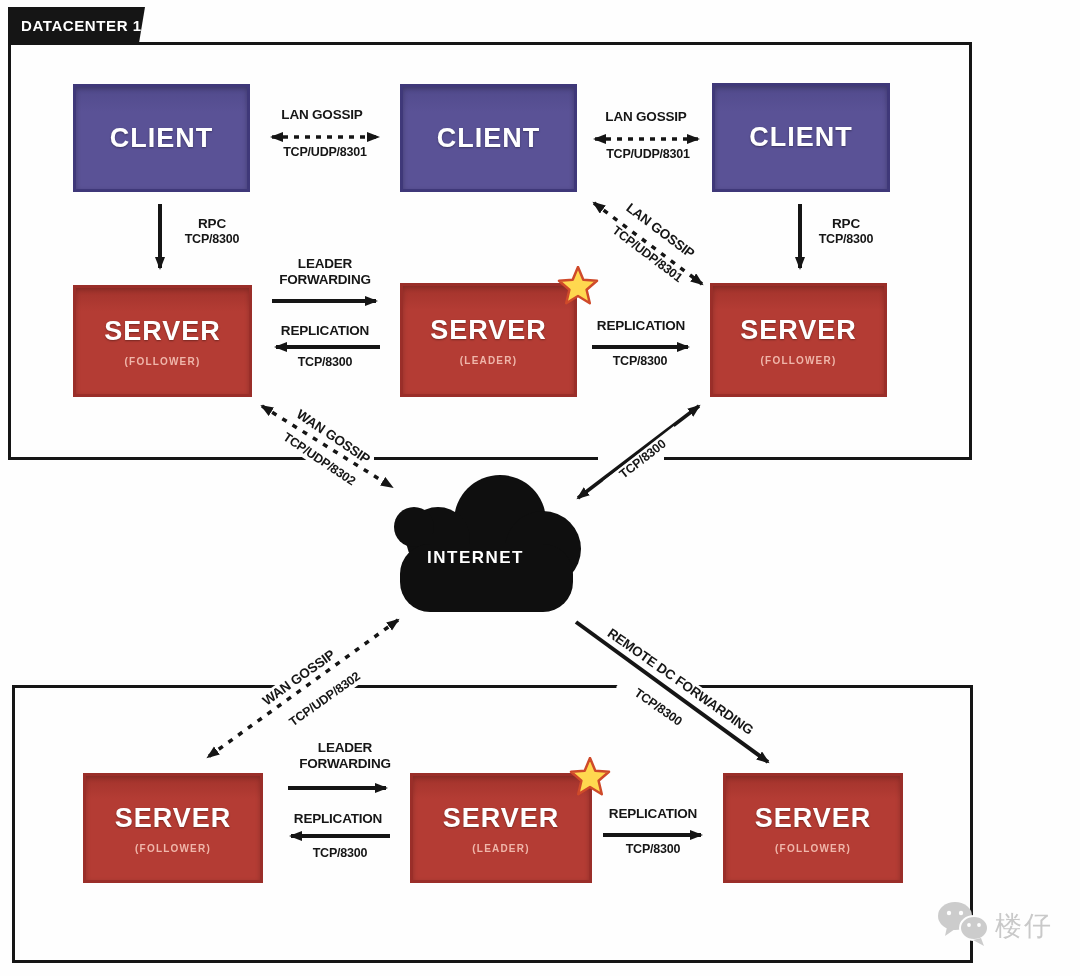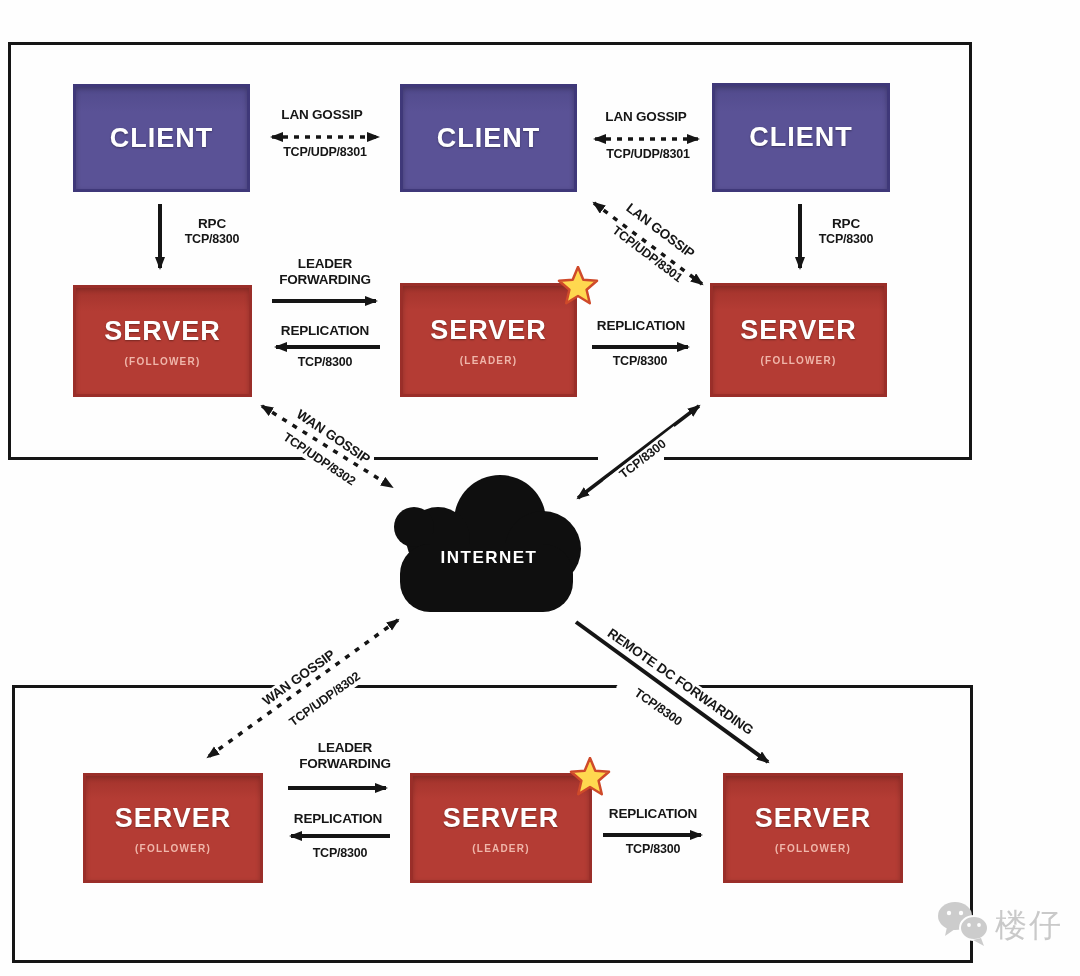--- a/index.html
+++ b/index.html
@@ -26,23 +26,23 @@
   .client{background:linear-gradient(180deg,#514a8c 0%,#5a5296 25%);border:3px solid #3f3879;box-shadow:inset 0 2px 5px rgba(0,0,0,.25);}
   .server{background:linear-gradient(180deg,#a2332c 0%,#b43c34 22%);border:3px solid #9a2e29;box-shadow:inset 0 2px 5px rgba(0,0,0,.2);}
   .node-title{font-size:27px;font-weight:bold;letter-spacing:1px;text-shadow:0 1px 2px rgba(0,0,0,.35);}
   .node-role{font-size:10px;font-weight:bold;letter-spacing:1.2px;color:#efb6aa;margin-top:9px;}
   .lbl{position:absolute;z-index:4;color:#161616;font-weight:bold;text-align:center;line-height:1.2;}
   .lbl .t{font-size:13.5px;display:block;letter-spacing:-.2px;}
   .lbl .p{font-size:12.5px;display:block;letter-spacing:-.2px;}
   .rot{transform-origin:center center;}
   .wbg{background:#fefefe;}
   .star{position:absolute;z-index:5;}
-  .cloud-label{position:absolute;z-index:4;color:#fff;font-weight:bold;font-size:17px;letter-spacing:1.5px;text-align:center;}
+  .cloud-label{position:absolute;z-index:4;color:#fff;font-weight:bold;font-size:17px;letter-spacing:1.5px;}
   .watermark{position:absolute;z-index:6;display:flex;align-items:center;color:#c9c9c9;}
-  .watermark-text{font-size:32px;letter-spacing:2px;color:#c9c9c9;text-shadow:0 1px 1px #fff;}
+  .watermark-text{font-size:27px;letter-spacing:2px;color:#c9c9c9;text-shadow:0 1px 1px #fff;}
 </style>
 </head>
 <body>
 
 <div class="canvas">
 
   <div class="dc-border" id="dc1-border"></div>
   <div class="dc-border" id="dc2-border"></div>
 
   <svg class="arrow-layer" width="1080" height="976" viewBox="0 0 1080 976">
@@ -83,20 +83,23 @@
 
     <line x1="398" y1="620" x2="208" y2="757" stroke="#151515" stroke-width="3.5" stroke-dasharray="5 7" marker-start="url(#ah)" marker-end="url(#ah)"></line>
 
     <line x1="576" y1="622" x2="768" y2="762" stroke="#151515" stroke-width="4" marker-end="url(#ah)"></line>
 
     <line x1="288" y1="788" x2="386" y2="788" stroke="#151515" stroke-width="4" marker-end="url(#ah)"></line>
     <line x1="390" y1="836" x2="291" y2="836" stroke="#151515" stroke-width="4" marker-end="url(#ah)"></line>
     <line x1="603" y1="835" x2="701" y2="835" stroke="#151515" stroke-width="4" marker-end="url(#ah)"></line>
   </svg>
 
+  <div class="dc-tab" id="dc1-tab">
+    <span>DATACENTER 1</span>
+  </div>
 
   <div class="node client" style="left:73px;top:84px;width:177px;height:108px">
     <span class="node-title">CLIENT</span>
   </div>
   <div class="node client" style="left:400px;top:84px;width:177px;height:108px">
     <span class="node-title">CLIENT</span>
   </div>
   <div class="node client" style="left:712px;top:83px;width:178px;height:109px">
     <span class="node-title">CLIENT</span>
   </div>

